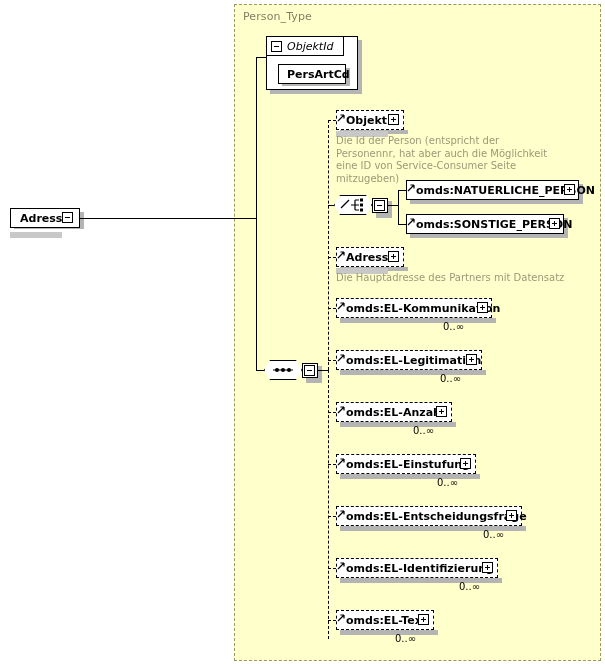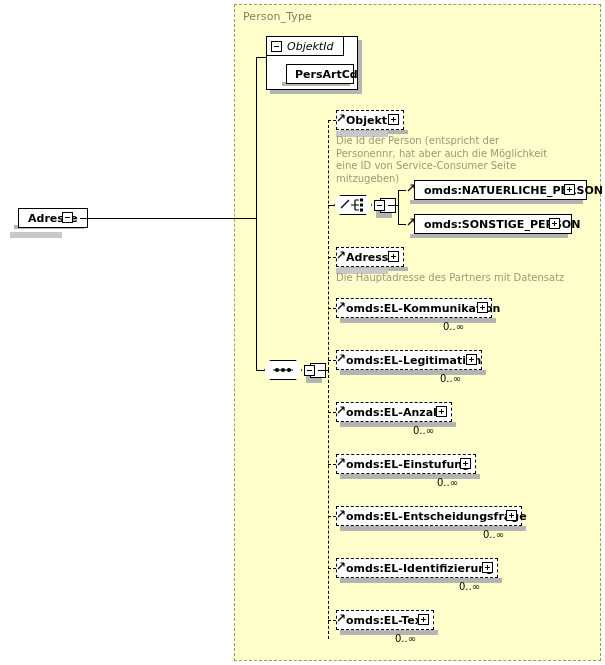--- a/index.html
+++ b/index.html
@@ -17,21 +17,21 @@
   .type-label{
     position:absolute;left:243px;top:10px;
     font-size:11px;color:#808066;font-weight:normal;letter-spacing:0.1px;
   }
 
   
   .node{position:absolute;box-sizing:border-box;background:#ffffff;
         height:20px;line-height:18px;white-space:nowrap;}
   .node .lbl{font-size:11px;font-weight:bold;color:#000000;
         position:absolute;left:9px;top:0px;line-height:19px;}
-  .node.solid{border:1px solid #000000;margin-left:8px;}
+  .node.solid{border:1px solid #000000;}
   .node.dashed{border:1px dashed #000000;}
   
   .shadow{position:absolute;background:#b4b4b4;}
 
   
   .pm{position:absolute;width:11px;height:11px;border:1px solid #000;
       background:#fff;box-sizing:border-box;}
   .pm:before{content:"";position:absolute;left:2px;top:4px;width:5px;height:1px;background:#000;}
   .pm.plus:after{content:"";position:absolute;left:4px;top:2px;width:1px;height:5px;background:#000;}
 

